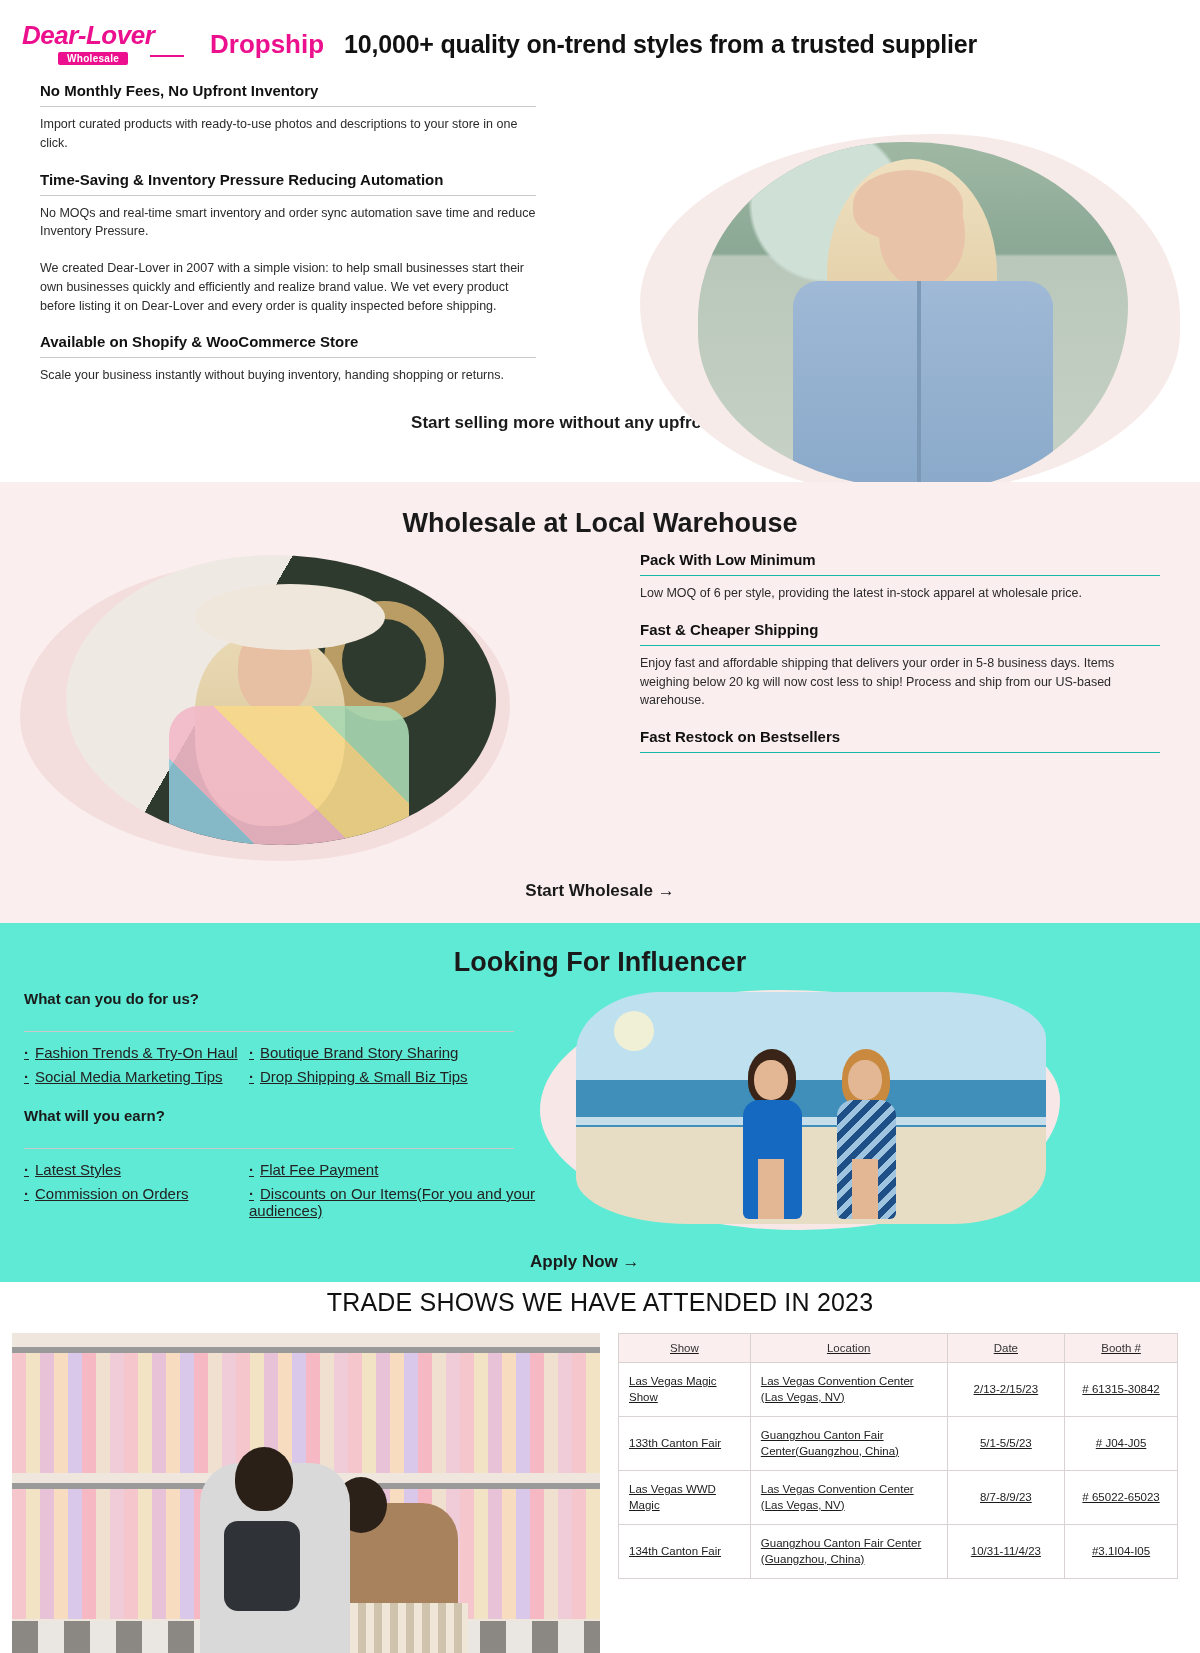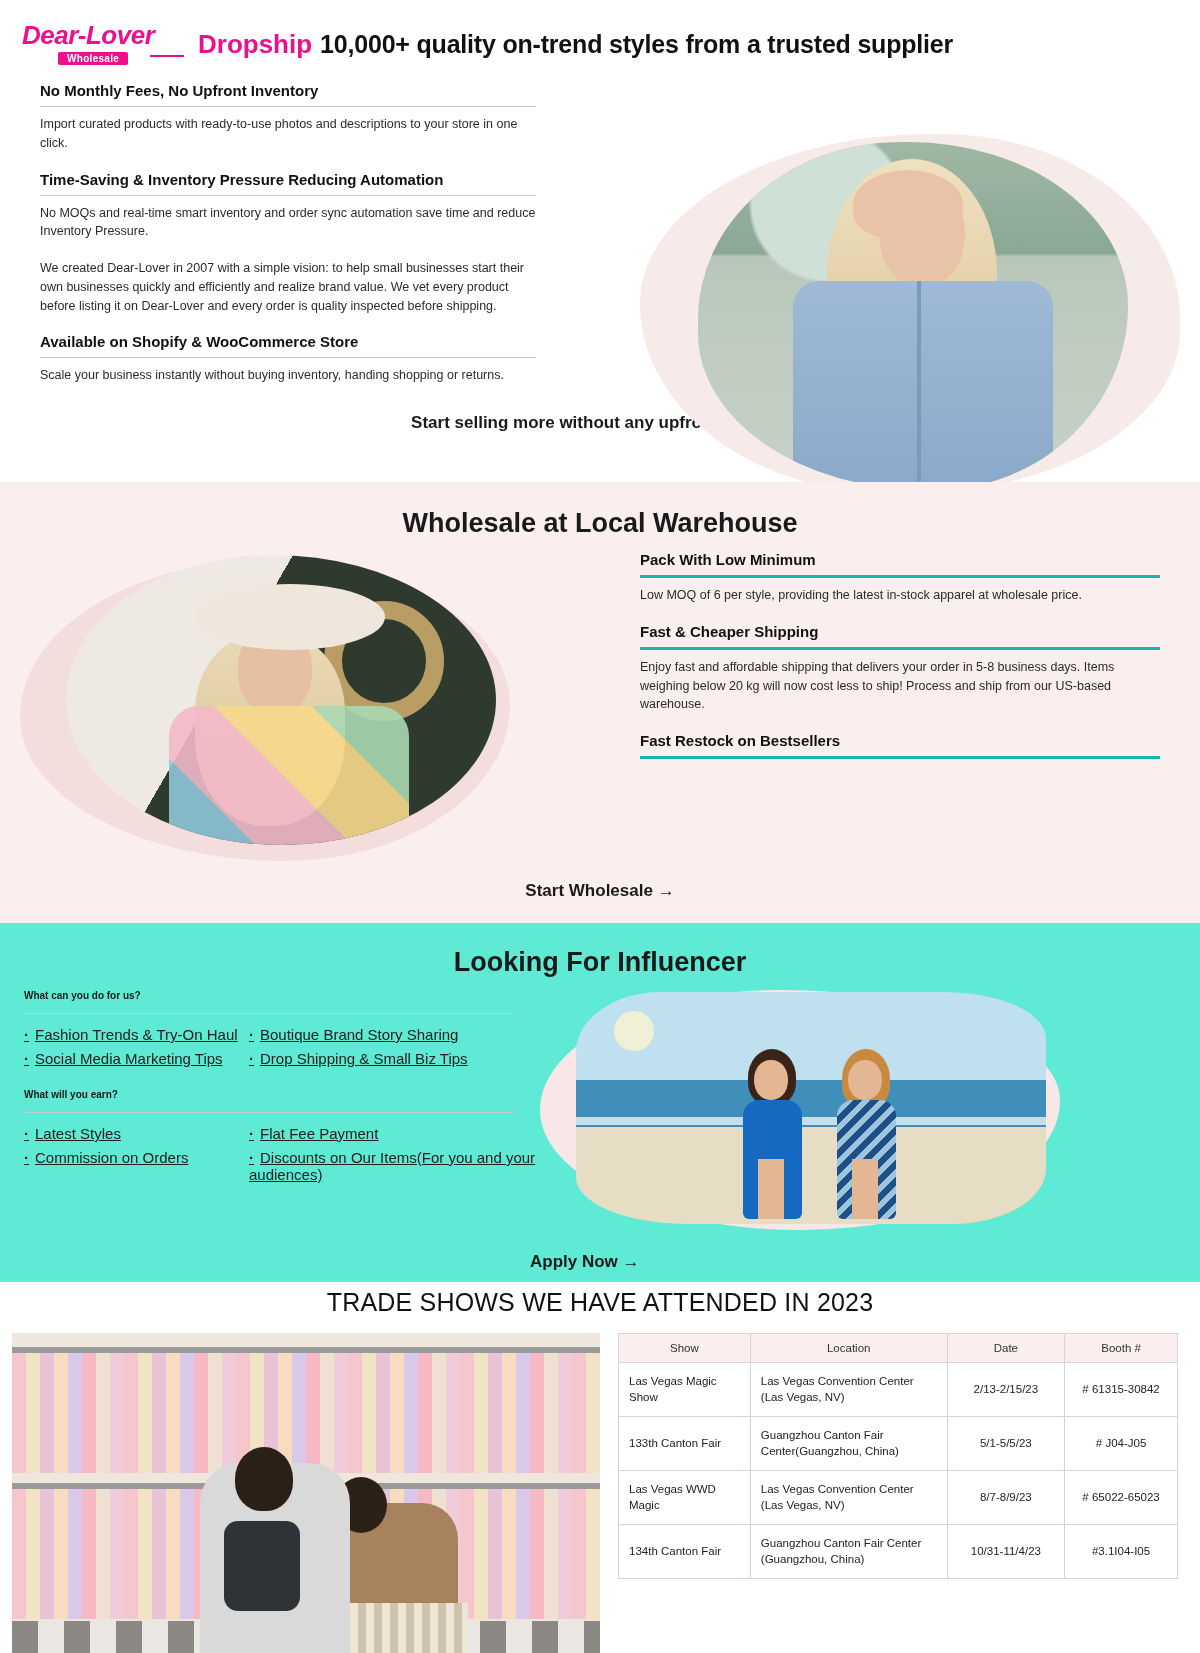--- a/index.html
+++ b/index.html
@@ -9,21 +9,21 @@
     font-family: "Liberation Sans", sans-serif;
     color: #1a1a1a;
   }
   .page { width: 1200px; position: relative; }
 
   
   .header {
     display: flex;
     align-items: center;
     padding: 22px 0 16px 22px;
-    gap: 8px;
+    gap: 20px;
   }
   .logo-block { position: relative; width: 150px; flex: 0 0 150px; }
   .logo-main {
     font-size: 26px;
     font-weight: bold;
     color: #ec0f8e;
     letter-spacing: -0.5px;
     font-style: italic;
     line-height: 1;
   }
@@ -135,36 +135,36 @@
     border-radius: 50% 50% 46% 54% / 52% 48% 52% 48%;
   }
   .blob-photo-2 {
     position: absolute;
     left: 66px; top: 4px;
     width: 430px; height: 290px;
     border-radius: 48% 52% 50% 50% / 50% 50% 50% 50%;
     overflow: hidden;
   }
   .wholesale-right { width: 540px; padding-right: 20px; }
-  .wholesale-right .feat-title { border-bottom: 3px solid #14b8a6; }
+  .wholesale-right .feat-title { border-bottom: 1px solid #14b8a6; }
 
   
   .sec-influencer {
     background: #5eead4;
     padding: 24px 0 10px 0;
     position: relative;
     min-height: 300px;
   }
   .infl-row { display: flex; }
   .infl-left { width: 540px; padding-left: 24px; }
   .qa-title {
-    font-size: 10px;
+    font-size: 15px;
     font-weight: bold;
     border-bottom: 1px solid #c9c9c9;
-    padding-bottom: 12px;
+    padding-bottom: 24px;
     margin-bottom: 12px;
     width: 490px;
   }
   .bullets {
     display: grid;
     grid-template-columns: 215px auto;
     row-gap: 7px;
     column-gap: 10px;
     margin-bottom: 22px;
   }
@@ -201,20 +201,21 @@
     width: 588px; height: 340px;
     margin-left: 12px;
     overflow: hidden;
     position: relative;
   }
   .trade-table-wrap { flex: 1; padding: 0 22px 0 18px; }
   table.trade {
     width: 100%;
     border-collapse: collapse;
     font-size: 11.5px;
+    text-decoration: underline;
   }
   table.trade th {
     background: #fbeeee;
     font-weight: normal;
     color: #333333;
     border: 1px solid #d8d2d2;
     padding: 8px 6px;
     text-align: center;
     font-size: 11.5px;
   }

